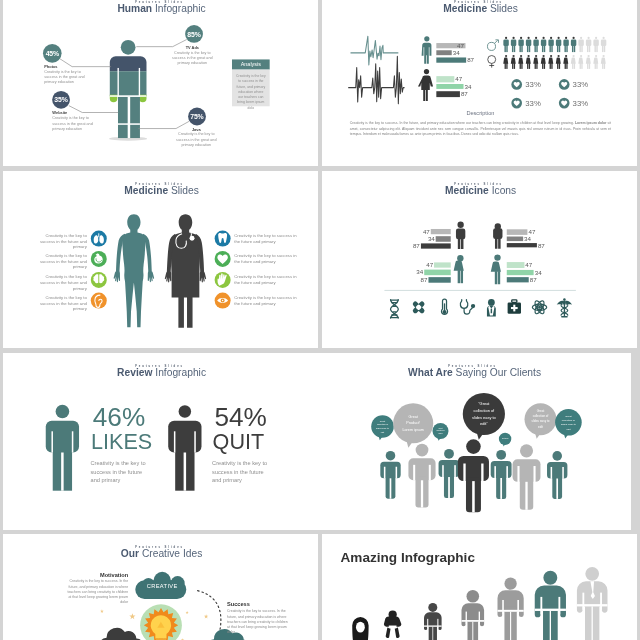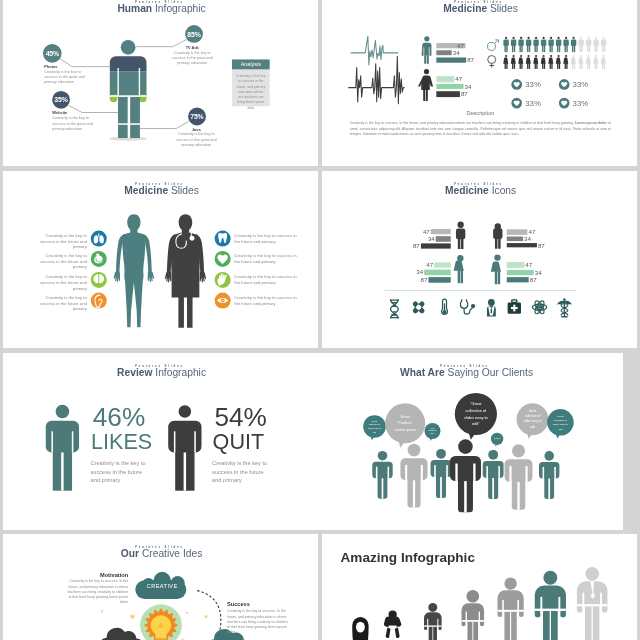--- a/index.html
+++ b/index.html
@@ -585,21 +585,21 @@
           </g>
         </svg>
 <div class="abs bignum" style="left:274.1px;top:155.6px;color:#4c7a79">46%</div>
 <div class="abs biglbl" style="left:268.6px;top:236.3px;color:#4c7a79">LIKES</div>
 <div class="abs revtxt" style="left:267.1px;top:323px;width:176px">Creativity is the key to success in the future and primary</div>
 <div class="abs bignum" style="left:645.3px;top:155.6px;color:#3d3d3d">54%</div>
 <div class="abs biglbl" style="left:639.8px;top:236.3px;color:#3d3d3d">QUIT</div>
 <div class="abs revtxt" style="left:638.3px;top:323px;width:176px">Creativity is the key to success in the future and primary</div>
 </div>
     </div>
-<div class="slide" style="left:308px;top:353px">
+<div class="slide" style="left:316px;top:353px">
       <div class="inner">
 <div class="eyebrow" style="top:35px">Features Slides</div>
 <div class="title" style="top:43px"><b>What Are</b>&nbsp;<span>Saying Our Clients</span></div>
 <svg class="abs" style="left:0;top:0" width="960" height="540" viewBox="0 0 960 540">
 <path d="M191.3 254.1 L205.1 252.0 L194.7 266.5 Z" fill="#3f7d7d"></path>
 <circle cx="203.0" cy="224.4" r="34.5" fill="#3f7d7d"></circle>
 <path d="M275.9 267.1 L300.4 263.5 L282.0 289.1 Z" fill="#b5b5b5"></path>
 <circle cx="296.7" cy="214.6" r="61.1" fill="#b5b5b5"></circle>
 <path d="M371.7 259.1 L381.5 257.6 L374.1 267.9 Z" fill="#3f7d7d"></path>
 <circle cx="380.0" cy="238.1" r="24.4" fill="#3f7d7d"></circle>

